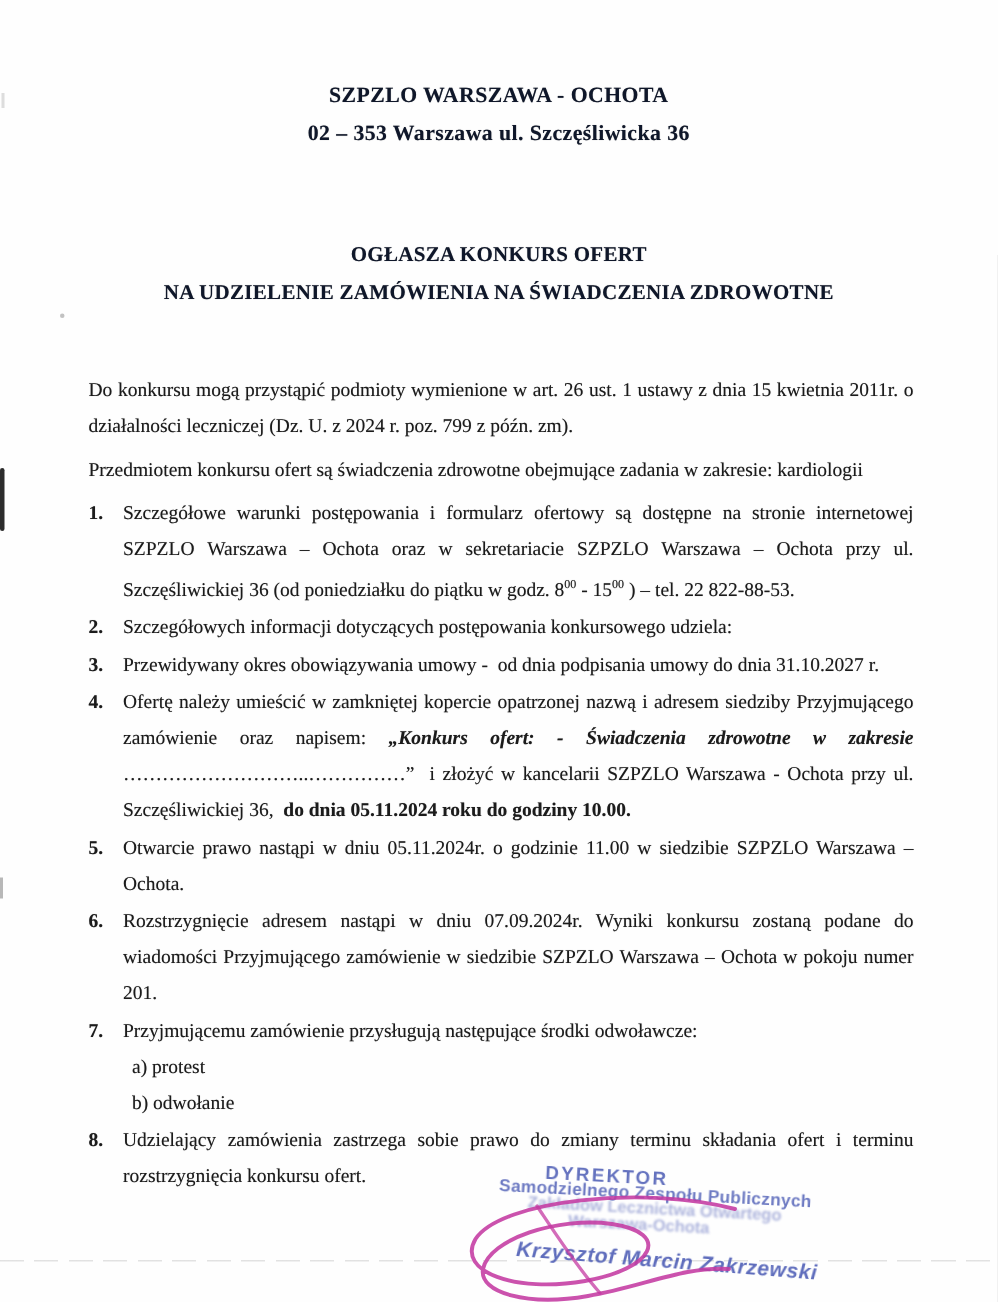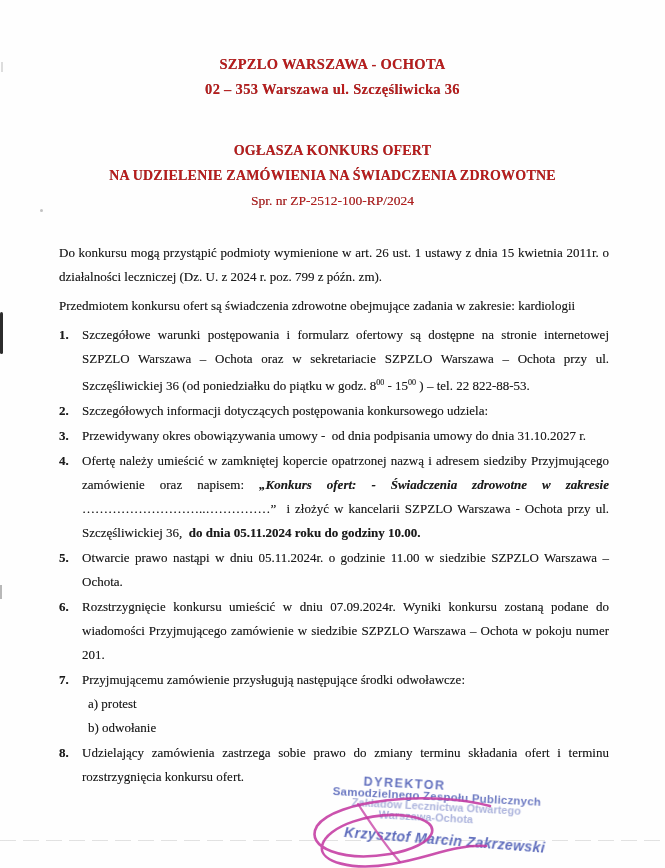--- a/index.html
+++ b/index.html
@@ -9,30 +9,30 @@
     background:#fefefe;
     overflow:hidden;
     font-family:"Liberation Serif", serif;
     color:#1b1b1b;
     box-sizing:border-box;
   }
   
   .doc-header{
     padding-top:52px;
     text-align:center;
-    color:#b91c1c;
+    color:#0f172a;
     text-shadow:0 0 0.5px rgba(25,25,25,0.5);
   }
   .h-org{font-size:14.5px;font-weight:700;line-height:25px;letter-spacing:.3px;}
-  .announce{margin-top:36px;}
+  .announce{margin-top:56px;}
   .h-ann{font-size:14px;font-weight:700;line-height:25px;letter-spacing:.2px;}
   .h-case{font-size:13.5px;font-weight:400;line-height:25px;}
   
   .doc-body{
-    margin-top:28px;
+    margin-top:40px;
     padding:0 56px 0 59px;
     font-size:13px;
     line-height:24px;
     text-align:justify;
     text-shadow:0 0 0.5px rgba(25,25,25,0.45);
   }
   .para{margin:0 0 5px 0;}
   .li{display:flex;margin:0 0 1px 0;}
   .li-num{width:23px;flex:none;font-weight:700;}
   .li-body{flex:1;text-align:justify;}
@@ -86,21 +86,20 @@
   <div class="artifact edge-mark-3"></div>
   <div class="artifact speck"></div>
   <div class="artifact fold-line"></div>
 
   <header class="doc-header">
     <div class="h-org">SZPZLO WARSZAWA - OCHOTA</div>
     <div class="h-org">02 – 353 Warszawa ul. Szczęśliwicka 36</div>
     <div class="announce">
       <div class="h-ann">OGŁASZA KONKURS OFERT</div>
       <div class="h-ann">NA UDZIELENIE ZAMÓWIENIA NA ŚWIADCZENIA ZDROWOTNE</div>
-      <div class="h-case">Spr. nr ZP-2512-100-RP/2024</div>
     </div>
   </header>
 
   <main class="doc-body">
     <p class="para"><span>Do konkursu mogą przystąpić podmioty wymienione w art. 26 ust. 1 ustawy z dnia 15 kwietnia 2011r. o działalności leczniczej (Dz. U. z 2024 r. poz. 799 z późn. zm).</span></p>
     <p class="para"><span>Przedmiotem konkursu ofert są świadczenia zdrowotne obejmujące zadania w zakresie: </span><span class="b">kardiologii</span></p>
 
     <div class="li">
       <span class="li-num">1.</span>
       <span class="li-body"><span>Szczegółowe warunki postępowania i formularz ofertowy są dostępne na stronie internetowej SZPZLO Warszawa – Ochota oraz w sekretariacie SZPZLO Warszawa – Ochota przy ul. Szczęśliwickiej 36 (od poniedziałku do piątku w godz. 8</span><span class="sup">00</span><span> - 15</span><span class="sup">00</span><span> ) – tel. 22 822-88-53.</span></span>
@@ -123,21 +122,21 @@
       <span class="li-body"><span>Ofertę należy umieścić w zamkniętej kopercie opatrzonej nazwą i adresem siedziby Przyjmującego zamówienie oraz napisem: </span><span class="bi">„Konkurs ofert: - Świadczenia zdrowotne w zakresie </span><span class="b">………………………..……………</span><span>”&nbsp; i </span><span class="b">złożyć</span><span> w kancelarii SZPZLO Warszawa - Ochota przy ul. Szczęśliwickiej 36, &nbsp;</span><span class="bu">do dnia 05.11.2024 roku do godziny 10.00.</span></span>
     </div>
 
     <div class="li">
       <span class="li-num">5.</span>
       <span class="li-body"><span class="b">Otwarcie</span><span> prawo nastąpi </span><span class="b">w dniu 05.11.2024r. o godzinie 11.00</span><span> w siedzibie SZPZLO Warszawa – Ochota.</span></span>
     </div>
 
     <div class="li">
       <span class="li-num">6.</span>
-      <span class="li-body"><span class="b">Rozstrzygnięcie</span><span> konkursu umieścić </span><span class="b">w dniu 07.09.2024r.</span><span> Wyniki konkursu zostaną podane do wiadomości Przyjmującego zamówienie w siedzibie SZPZLO Warszawa – Ochota w pokoju numer 201.</span></span>
+      <span class="li-body"><span class="b">Rozstrzygnięcie</span><span> adresem nastąpi </span><span class="b">w dniu 07.09.2024r.</span><span> Wyniki konkursu zostaną podane do wiadomości Przyjmującego zamówienie w siedzibie SZPZLO Warszawa – Ochota w pokoju numer 201.</span></span>
     </div>
 
     <div class="li">
       <span class="li-num">7.</span>
       <span class="li-body">
         <span><span>Przyjmującemu zamówienie przysługują następujące środki odwoławcze:</span></span>
         <span class="subline" style="display:block"><span>a) protest</span></span>
         <span class="subline" style="display:block"><span>b) odwołanie</span></span>
       </span>
     </div>

